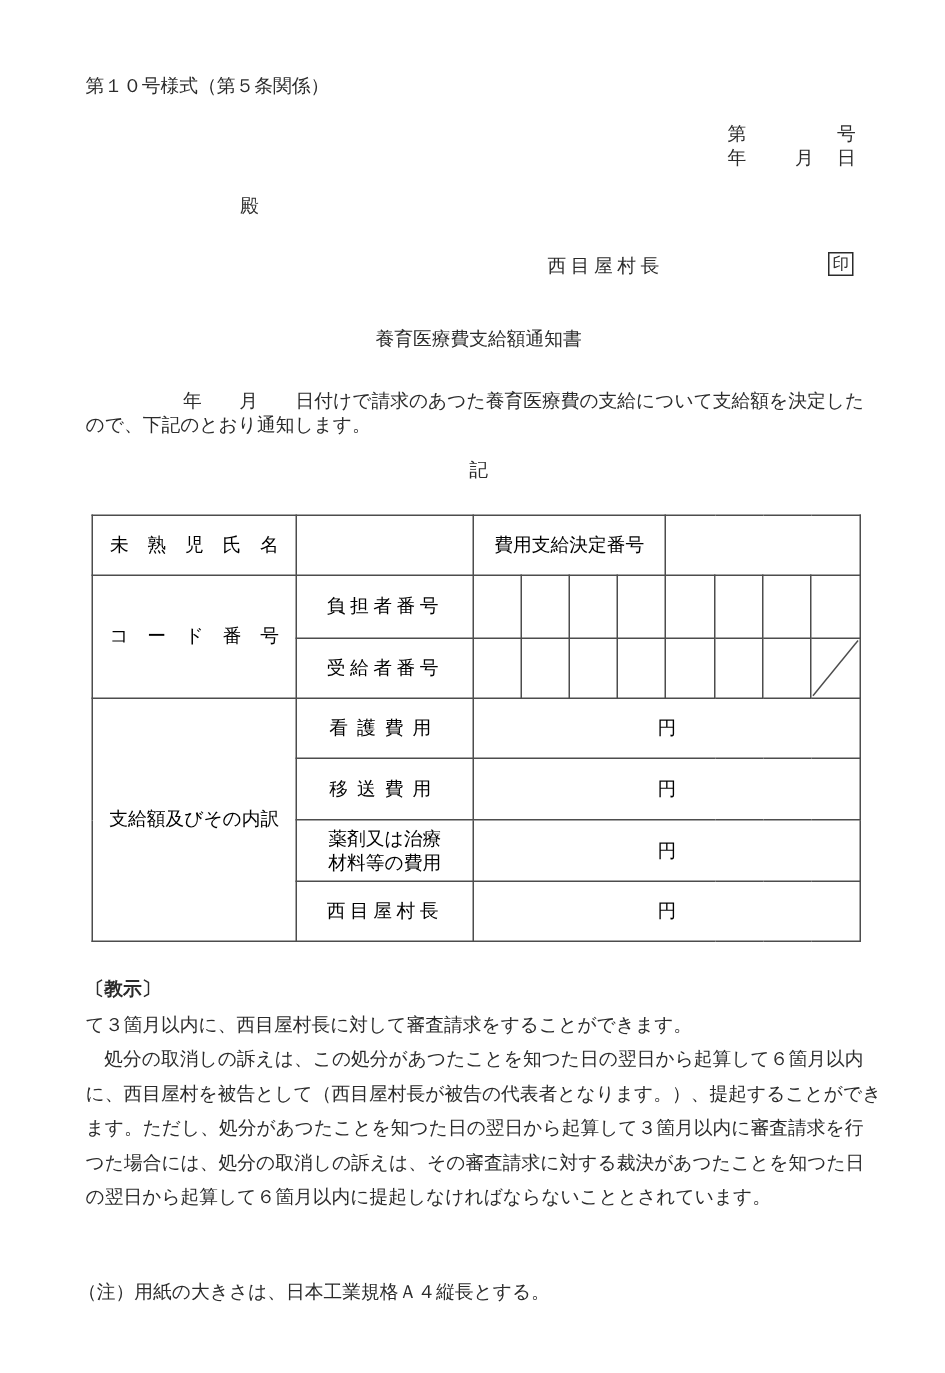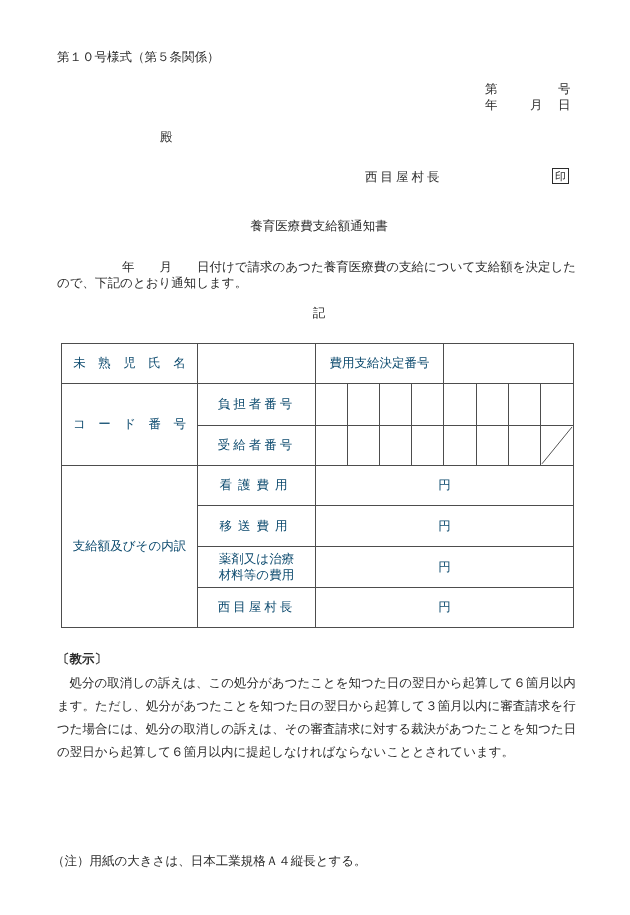--- a/index.html
+++ b/index.html
@@ -27,21 +27,21 @@
   
   table.main {
     position: absolute; left: 61px; top: 343px;
     border-collapse: collapse; table-layout: fixed;
     width: 512px;
   }
   table.main td {
     border: 1px solid #4d4d4d;
     padding: 0;
     text-align: center; vertical-align: middle;
-    font-size: 12.5px; color: #0c4a6e;
+    font-size: 12.5px; color: #000000;
     overflow: hidden;
   }
   td.yen-cell { text-align: right; padding-right: 31px; }
   td.slash-cell { position: relative; }
   td.slash-cell svg { display: block; width: 100%; height: 100%; }
   .two-line div { line-height: 16px; }
   
   .notice-lines div { height: 23px; line-height: 23px; white-space: nowrap; }
 </style>
 </head>
@@ -137,19 +137,21 @@
   <tr style="height:40px;">
     <td class="ls3">西目屋村長</td>
     <td colspan="8" class="yen-cell">円</td>
   </tr>
 </tbody>
   </table>
 
 <div class="abs" style="left:57px; top:653px;font-weight:bold;">〔教示〕</div>
 
 <div class="abs notice-lines" style="left:57px; top:672px;">
+  <div>て３箇月以内に、西目屋村長に対して審査請求をすることができます。</div>
   <div>　処分の取消しの訴えは、この処分があつたことを知つた日の翌日から起算して６箇月以内</div>
+  <div>に、西目屋村を被告として（西目屋村長が被告の代表者となります。）、提起することができ</div>
   <div>ます。ただし、処分があつたことを知つた日の翌日から起算して３箇月以内に審査請求を行</div>
   <div>つた場合には、処分の取消しの訴えは、その審査請求に対する裁決があつたことを知つた日</div>
   <div>の翌日から起算して６箇月以内に提起しなければならないこととされています。</div>
 </div>
 
 <div class="abs" style="left:52px; top:855px;">（注）用紙の大きさは、日本工業規格Ａ４縦長とする。</div>
 
 </body></html>

